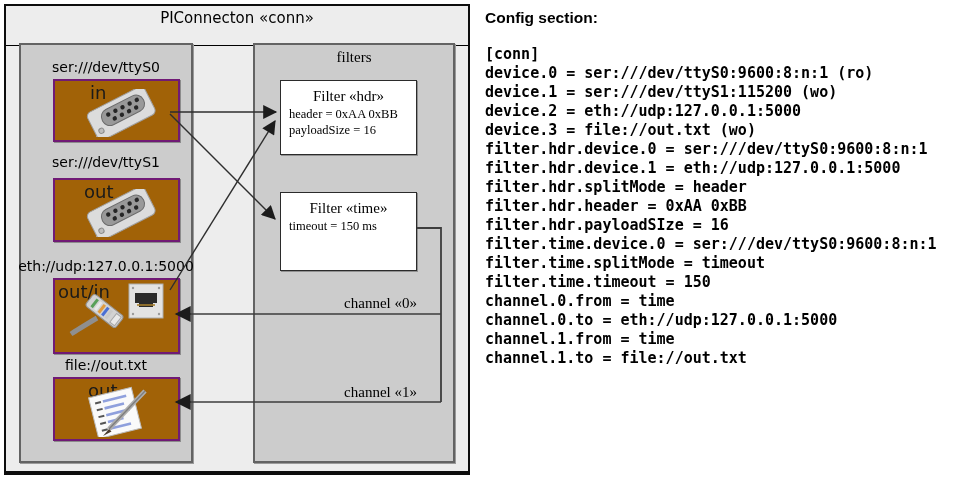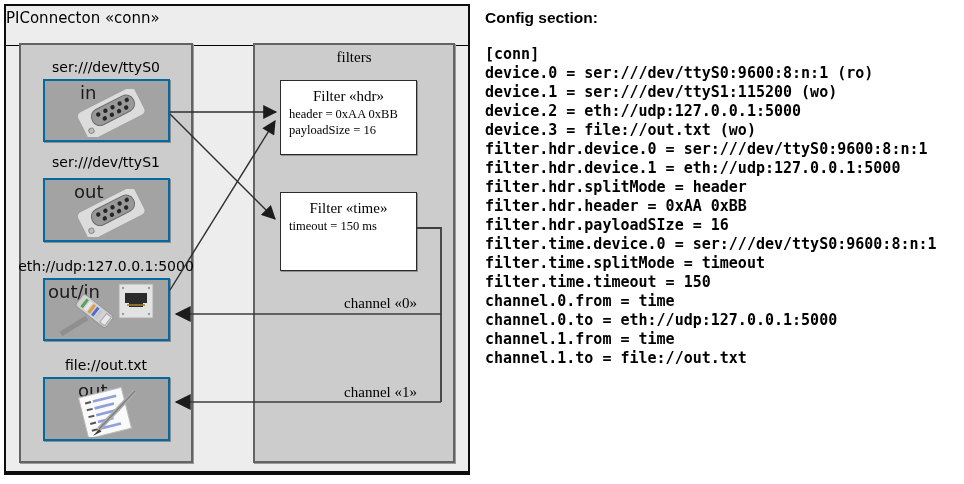--- a/index.html
+++ b/index.html
@@ -3,32 +3,32 @@
 <meta charset="utf-8">
 <style>
   * { margin:0; padding:0; box-sizing:border-box; }
   body { background:#ffffff; font-family:"DejaVu Sans", sans-serif; }
   .screen { position:relative; width:964px; height:484px; background:#ffffff; overflow:hidden; }
 
   
   .frame { position:absolute; left:4px; top:4px; width:466px; height:471px;
            background:#ededed; border:2px solid #0d0d0d; border-bottom-width:4px; }
   .title-bar { position:absolute; left:0; top:0; right:0; height:40px;
-               border-bottom:1px solid #000; line-height:24px;
+               border-bottom:1px solid #000; text-align:center; line-height:24px;
                font-size:15px; color:#000; }
 
   .panel { position:absolute; background:#cccccc; border:2px solid #636363;
            box-shadow:1px 1px 0 #9a9a9a; }
   .devices-panel { left:13px; top:37px; width:174px; height:420px; }
   .filters-panel { left:247px; top:37px; width:202px; height:420px;font-family:Liberation Serif, serif; }
 
   .dev-label { position:absolute; left:-12px; right:-12px; text-align:center;
                font-size:14px; line-height:19px; color:#000; white-space:nowrap; }
-  .dev-box { position:absolute; left:22px; width:127px; background:#a3a3a3;
-             border:2px solid #0369a1; box-shadow:1px 1px 0 #8c8c8c; }
+  .dev-box { position:absolute; left:32px; width:127px; background:#a16207;
+             border:2px solid #701a75; box-shadow:1px 1px 0 #8c8c8c; }
   .dir { position:absolute; font-size:18px; line-height:20px; color:#1a1a1a; }
   .dev-box svg { position:absolute; }
 
   .filters-title { position:absolute; top:2px; left:0; right:0; text-align:center;
                    font-size:15px; line-height:20px; }
   .filter-box { position:absolute; left:25px; width:137px; background:#ffffff;
                 border:1px solid #2b2b2b; box-shadow:1px 1px 0 #919191; }
   .filter-title { text-align:center; font-size:15px; line-height:19px; margin-top:6px; }
   .filter-prop { font-size:12.5px; line-height:16px; margin-left:8px; white-space:nowrap; }
   .hdr-box .filter-prop:first-of-type { margin-top:8px; }
@@ -98,21 +98,21 @@
             <circle cx="66" cy="19.5" r="2.2" fill="#262626"></circle>
             <circle cx="38" cy="26" r="2.2" fill="#262626"></circle>
               <circle cx="46" cy="26" r="2.2" fill="#262626"></circle>
             <circle cx="54" cy="26" r="2.2" fill="#262626"></circle>
               <circle cx="62" cy="26" r="2.2" fill="#262626"></circle>
           </g>
         </svg>
       </div>
 
       <div class="dev-label" style="top:212px">eth://udp:127.0.0.1:5000</div>
-      <div class="dev-box" style="top:233px;height:63px">
+      <div class="dev-box" style="top:233px;height:76px">
         <span class="dir" style="left:3px;top:2px">out/in</span>
         <svg width="118" height="56" style="left:2px;top:2px" viewBox="0 0 118 56">
           <rect x="72" y="2" width="34" height="34" fill="#e3e3e3" stroke="#adadad"></rect>
           <circle cx="76" cy="6" r="1.2" fill="#9a9a9a"></circle>
             <circle cx="102" cy="6" r="1.2" fill="#9a9a9a"></circle>
           <circle cx="76" cy="32" r="1.2" fill="#9a9a9a"></circle>
             <circle cx="102" cy="32" r="1.2" fill="#9a9a9a"></circle>
           <path d="M78 11 h22 v10 h-4 v4 h-14 v-4 h-4 z" fill="#2b2b2b"></path>
           <path d="M80 23 h18" stroke="#a87f2e" stroke-width="1.6"></path>
           <path d="M40 36 C30 42 20 48 14 52" stroke="#8f8f8f" stroke-width="5" fill="none"></path>

